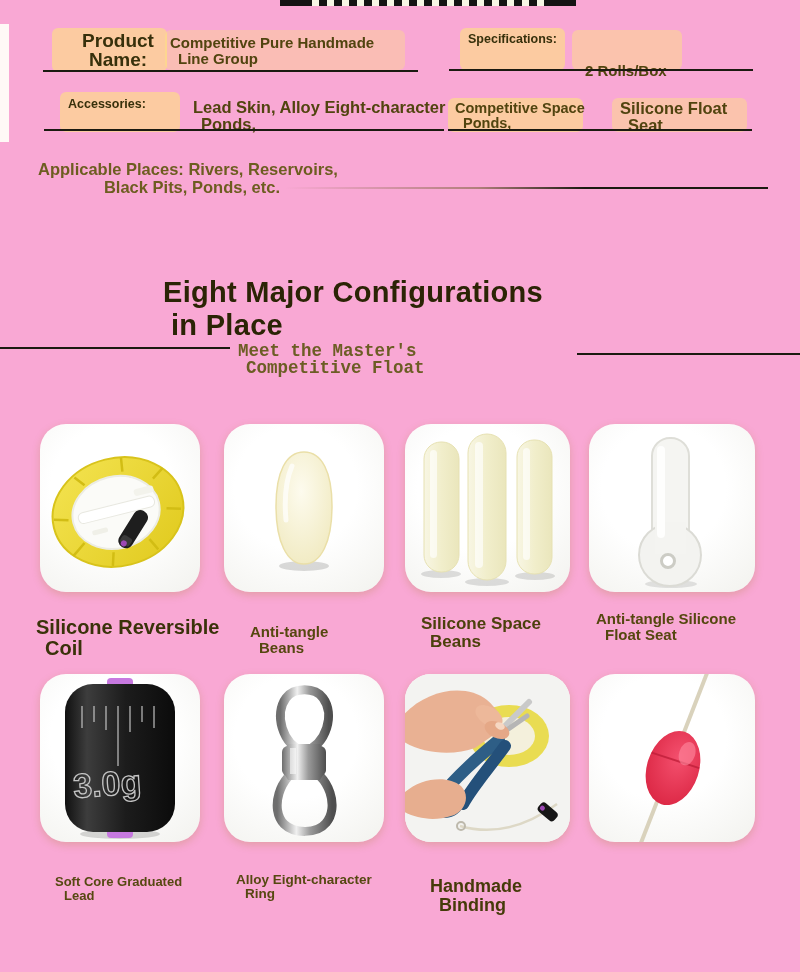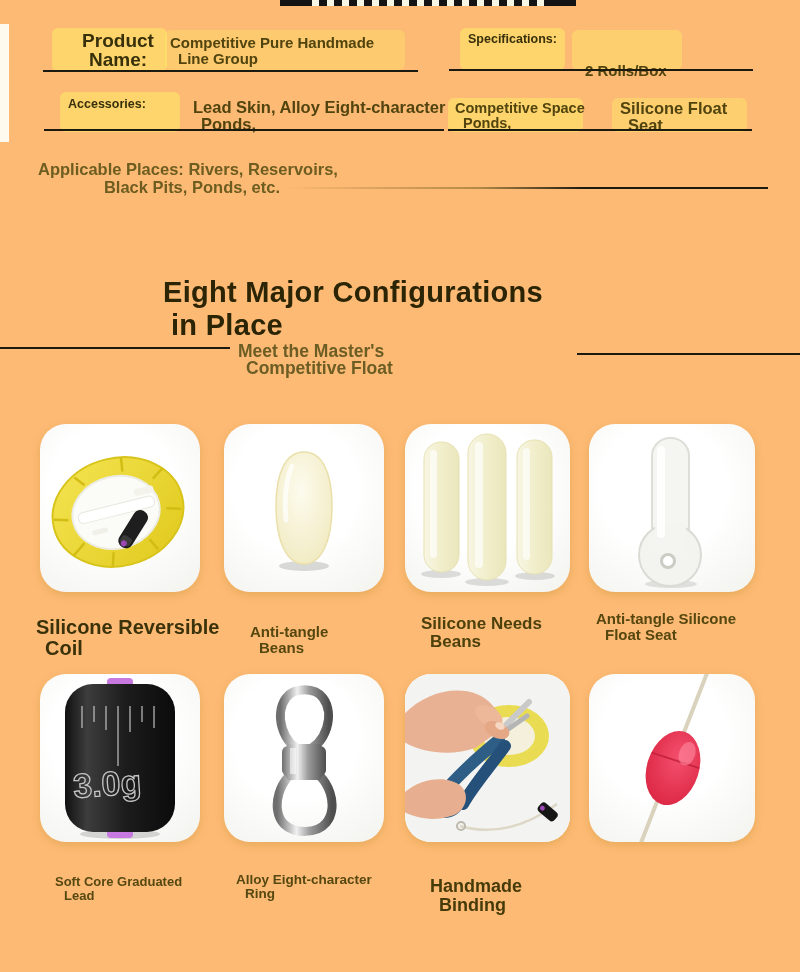--- a/index.html
+++ b/index.html
@@ -1,18 +1,18 @@
 <!DOCTYPE html>
 <html><head>
 <meta charset="utf-8">
 <style>
   html,body{margin:0;padding:0;background:#888;}
   #canvas{
     position:relative;width:800px;height:972px;overflow:hidden;
-    background:#fdba74;
+    background:#f9a8d4;
     font-family:"Liberation Sans", sans-serif;
     font-weight:bold;
   }
   .abs{position:absolute;}
   .hl{position:absolute;background:rgba(255,246,100,0.45);border-radius:6px;}
   .rule{position:absolute;height:2px;background:#1b1a10;}
   
   #top-divider{
     position:absolute;left:280px;top:0;width:296px;height:6px;
     background:repeating-linear-gradient(90deg,#f7f7e6 0 7px,#141414 7px 15px);
@@ -21,21 +21,21 @@
   }
   #left-white-strip{position:absolute;left:0;top:24px;width:9px;height:118px;background:rgba(255,255,248,0.92);}
   
   .lblDark{color:#37300B;}
   .valOlive{color:#51440F;}
   .oliveSoft{color:#6D5D20;}
   .l2{padding-left:8px;}
   .cell div{white-space:nowrap;}
   
   #headline{left:163px;top:276px;font-size:29px;line-height:33px;color:#2B2405;letter-spacing:.3px;}
-  #subheadline{left:238px;top:343px;font-size:17.5px;line-height:17px;color:#6C5D24;}
+  #subheadline{left:238px;top:343px;font-size:17.5px;line-height:17px;color:#6C5D24;font-family:Liberation Mono, monospace;}
   
   .tile{
     position:absolute;width:160px;height:168px;border-radius:26px;
     background:radial-gradient(circle at 45% 38%, #ffffff 45%, #f2f2ee 100%);
     box-shadow:0 3px 9px rgba(150,120,0,0.22);
     overflow:hidden;
   }
   .tile svg{display:block;width:100%;height:100%;}
   .plabel{position:absolute;line-height:1.05;}
   .plabel .l2{padding-left:9px;}
@@ -187,21 +187,21 @@
 
   <div class="plabel cell" style="left:36px;top:617px;font-size:20px;color:#3A320A;">
     <div>Silicone Reversible</div>
     <div class="l2">Coil</div>
   </div>
   <div class="plabel cell" style="left:250px;top:612px;font-size:15px;color:#55470F;margin-top:12px;">
     <div>Anti-tangle</div>
     <div class="l2">Beans</div>
   </div>
   <div class="plabel cell" style="left:421px;top:615px;font-size:17px;color:#4C400C;">
-    <div>Silicone Needs</div>
+    <div>Silicone Space</div>
     <div class="l2">Beans</div>
   </div>
   <div class="plabel cell" style="left:596px;top:611px;font-size:15px;color:#55470F;">
     <div>Anti-tangle Silicone</div>
     <div class="l2">Float Seat</div>
   </div>
 
   <div class="tile" style="left:40px;top:674px;">
     <svg viewBox="0 0 160 168">
       <defs>

